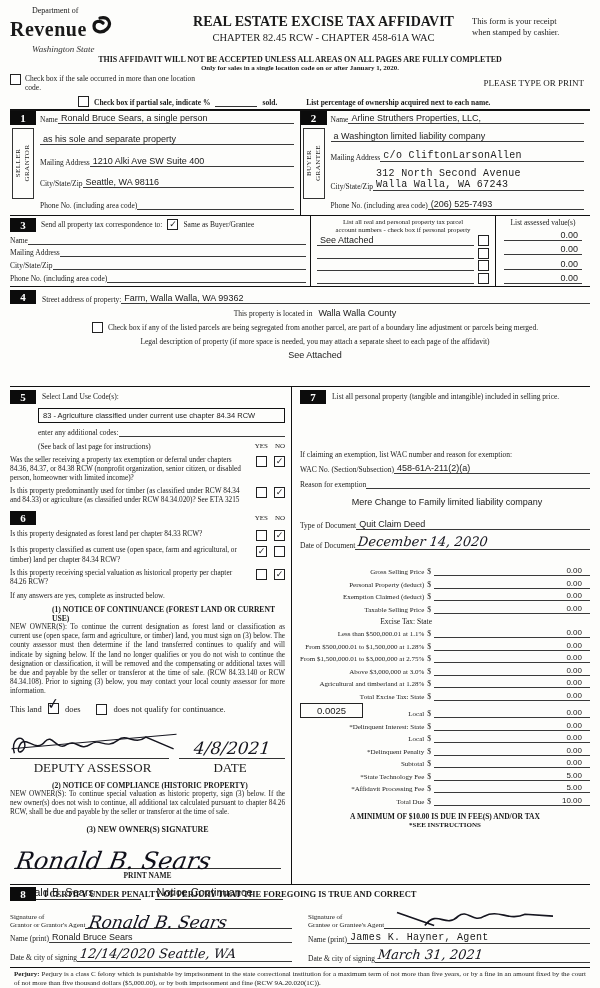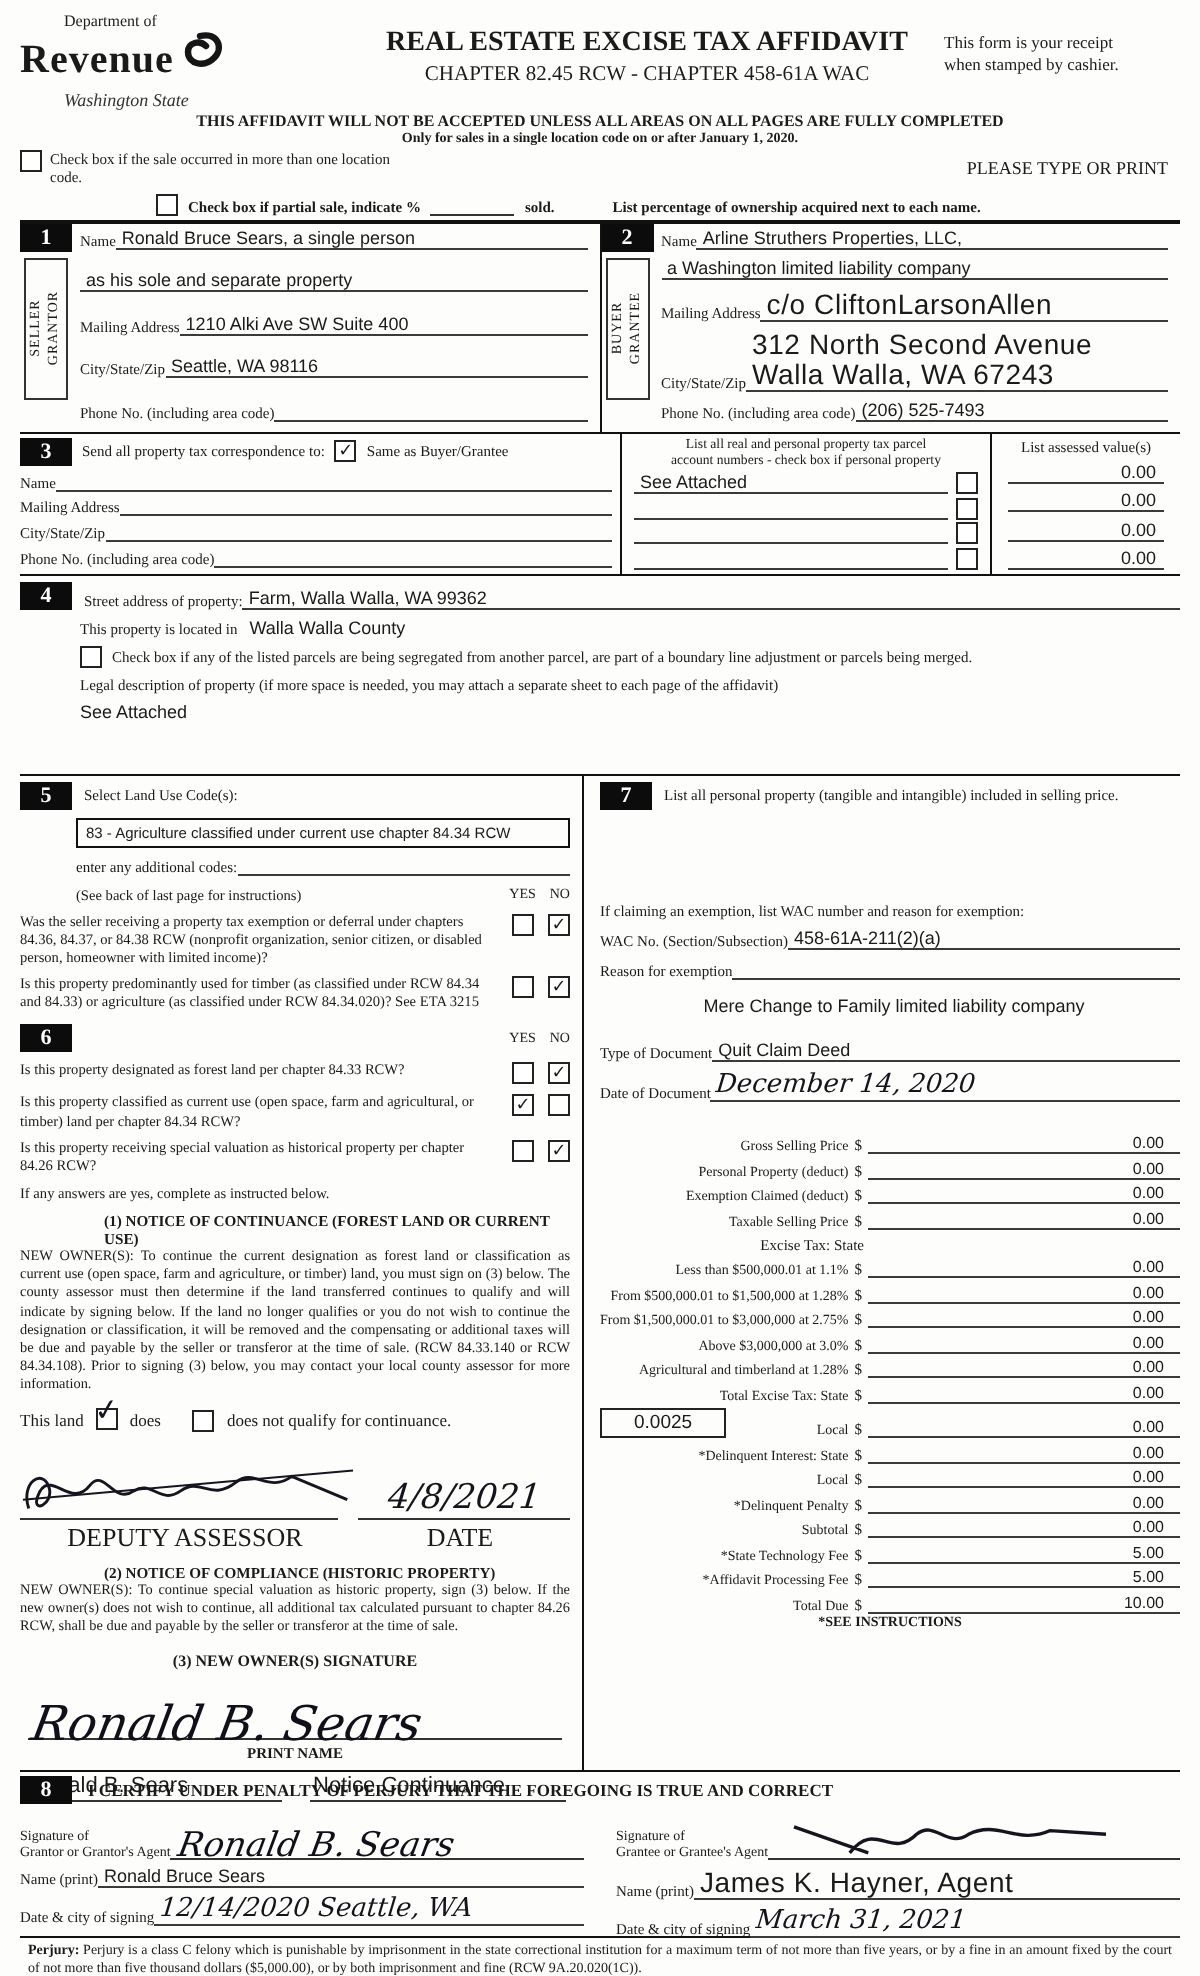--- a/index.html
+++ b/index.html
@@ -3,21 +3,21 @@
 <meta charset="utf-8">
 <style>
   html,body{margin:0;padding:0;background:#e8e8e8;}
   .page{position:relative;width:600px;height:988px;margin:0 auto;background:#fdfdfb;color:#1a1a1a;
         font-family:"Liberation Serif",serif;font-size:8px;box-sizing:border-box;padding:6px 10px;overflow:hidden;}
   .bold{font-weight:bold;}
   .row{display:flex;align-items:flex-end;}
   .lbl{font-size:7.5px;white-space:nowrap;}
   .fill{flex:1;border-bottom:1px solid #3a3a3a;min-height:10px;padding:0 3px;}
   .typed{font-family:"Liberation Sans",sans-serif;font-size:9px;}
-  .mono{font-family:Liberation Sans, sans-serif;font-size:14px;letter-spacing:.3px;}
+  .mono{font-family:Liberation Mono, monospace;font-size:10px;letter-spacing:.3px;}
   .hand{font-family:"DejaVu Serif",serif;font-style:italic;font-size:12px;color:#14141c;transform:skewX(-6deg);display:inline-block;}
   .script{font-family:"DejaVu Serif",serif;font-style:italic;font-size:19px;color:#10101a;transform:skewX(-10deg);display:inline-block;white-space:nowrap;line-height:.9;}
   .secnum{background:#0c0c0c;color:#fff;font-weight:bold;font-size:11px;min-width:26px;height:14px;
           text-align:center;line-height:14px;display:inline-block;}
   .cb{width:9px;height:9px;border:1px solid #222;display:inline-block;text-align:center;line-height:8px;
       font-size:9px;background:#fff;flex:none;}
   
   .hdr{display:flex;align-items:flex-start;}
   .logo{width:165px;}
   .logo-dept{font-size:8px;margin-left:22px;}
@@ -53,21 +53,21 @@
   .s3mid{width:172px;border-left:1.5px solid #111;border-right:1.5px solid #111;padding:2px 6px;display:flex;flex-direction:column;}
   .s3midhead{font-size:6.8px;text-align:center;line-height:1.2;}
   .prow{display:flex;align-items:flex-end;gap:4px;flex:1;}
   .s3right{flex:1;padding:2px 8px;display:flex;flex-direction:column;}
   .s3righthead{font-size:7.5px;text-align:center;}
   .vrow{flex:1;display:flex;align-items:flex-end;}
   .vfill{flex:1;border-bottom:1px solid #3a3a3a;text-align:right;font-family:"Liberation Sans",sans-serif;font-size:9px;padding-right:4px;}
   
   .sec4{border-bottom:1.5px solid #111;height:96px;padding:3px 0 0 0;}
   .sec4 .row{margin-bottom:4px;}
-  .indent{margin-left:30px;}
+  .indent{margin-left:30px;justify-content:center;}
   
   .sec567{display:flex;height:497px;}
   .colL{width:296px;padding-right:6px;}
   .colR{flex:1;border-left:1.5px solid #111;padding-left:8px;display:flex;flex-direction:column;}
   .codebox{border:1.2px solid #111;margin:4px 0 3px 28px;padding:2px 4px;font-size:7.5px;font-family:"Liberation Sans",sans-serif;}
   .ynhead{display:flex;gap:7px;font-size:7px;flex:none;width:36px;justify-content:flex-end;}
   .q{display:flex;gap:6px;margin-top:4px;}
   .qtext{flex:1;font-size:7.3px;line-height:1.25;}
   .qb{display:flex;gap:7px;flex:none;width:36px;justify-content:flex-end;align-items:flex-start;padding-top:1px;}
   .noticetitle{font-weight:bold;font-size:7.6px;margin-top:5px;padding-left:42px;}
@@ -530,20 +530,21 @@
           <span class="mlbl">*Affidavit Processing Fee</span>
           <span class="md">$</span>
           <span class="mamt">5.00</span>
         </div>
       <div class="mrow">
           <span class="mlbl">Total Due</span>
           <span class="md">$</span>
           <span class="mamt">10.00</span>
         </div>
 
+      <div class="minnote">A MINIMUM OF $10.00 IS DUE IN FEE(S) AND/OR TAX</div>
       <div class="seeinstr">*SEE INSTRUCTIONS</div>
     </div>
   </div>
 
   <div class="sec8">
     <div class="certrow">
       <span class="secnum">8</span>
       <span class="certtext">I CERTIFY UNDER PENALTY OF PERJURY THAT THE FOREGOING IS TRUE AND CORRECT</span>
     </div>
     <div class="sigcols">

